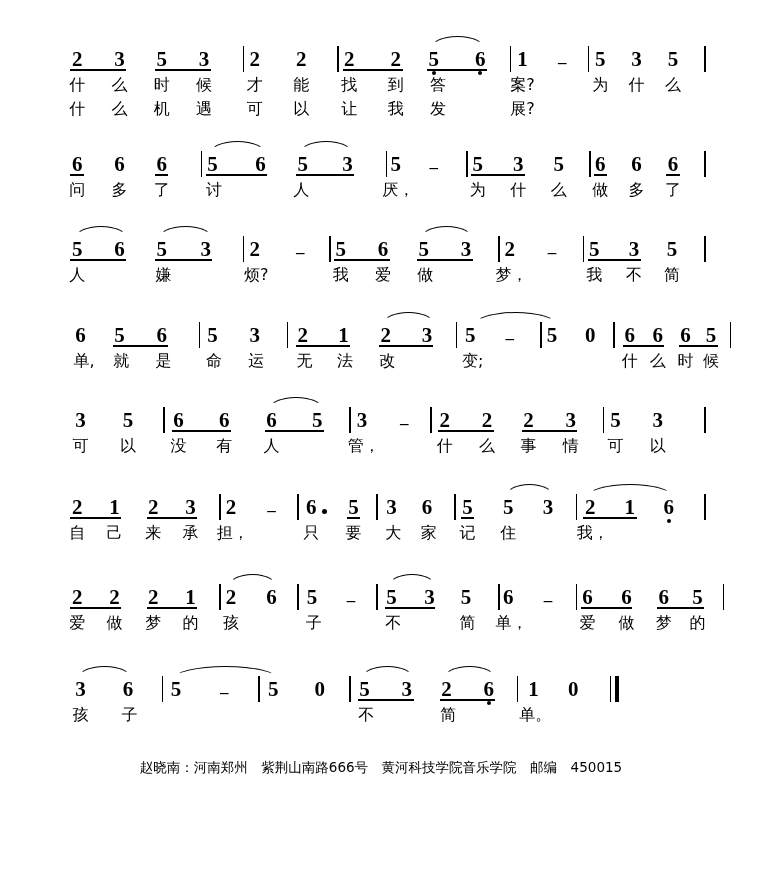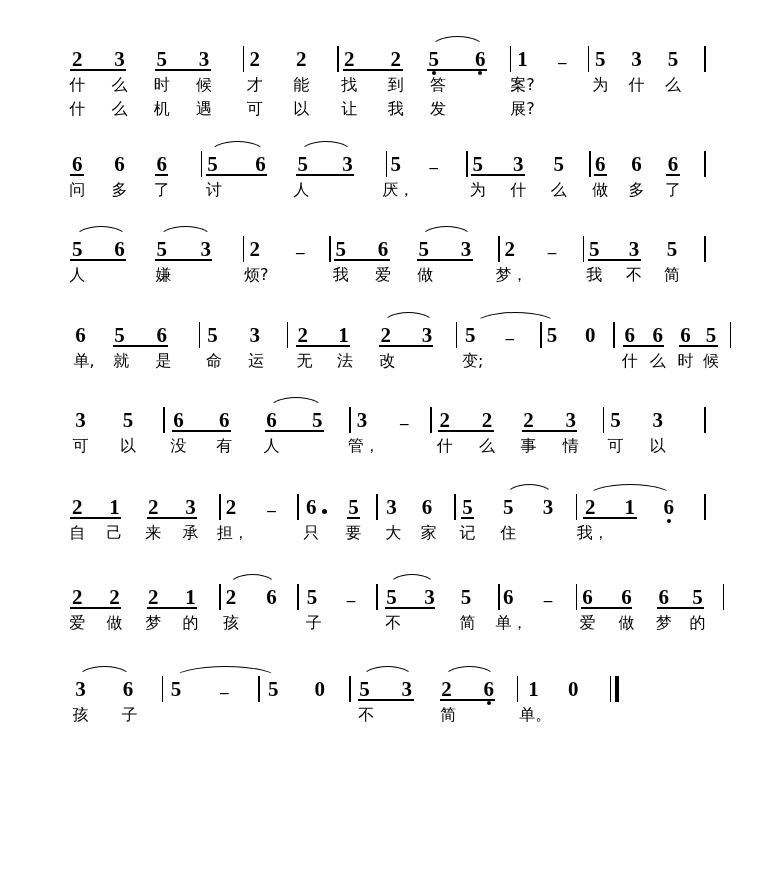--- a/index.html
+++ b/index.html
@@ -529,14 +529,15 @@
         <div class="lyrics-row first">
           <span class="lyric" style="left: 18.59px;">孩</span>
           <span class="lyric" style="left: 67.6px;">子</span>
           <span class="lyric" style="left: 304.2px;">不</span>
           <span class="lyric" style="left: 386.165px;">简</span>
           <span class="lyric" style="left: 473.2px;">单。</span>
         </div>
       </div>
     </div>
   <div id="footer">
+      <div class="credit">赵晓南：河南郑州　紫荆山南路666号　黄河科技学院音乐学院　邮编　450015</div>
     </div>
 </div>
 
 </body></html>

